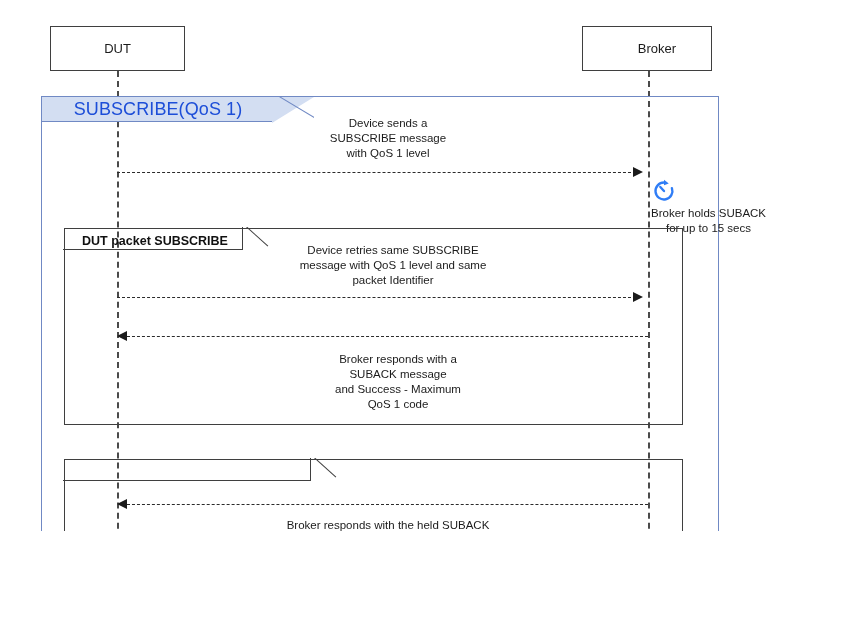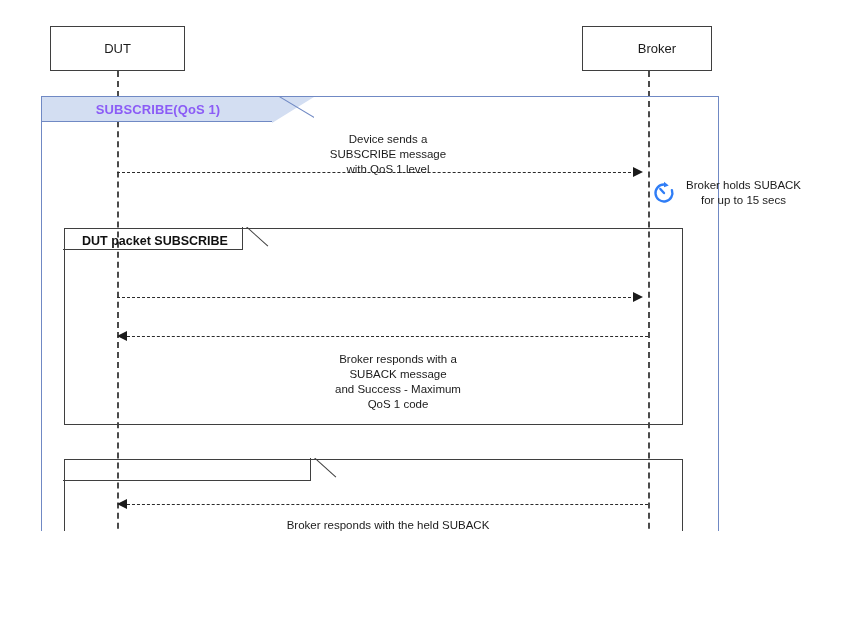--- a/index.html
+++ b/index.html
@@ -92,23 +92,23 @@
   }
   #outer-frame-label {
     position: absolute;
     left: 0;
     top: 0;
     width: 232px;
     height: 25px;
     display: flex;
     align-items: center;
     justify-content: center;
-    font-size: 13px;
-    font-weight: bold;
-    color: #8b5cf6;
+    font-size: 18px;
+    font-weight: normal;
+    color: #1d4ed8;
     letter-spacing: 0.1px;
   }
 
   
   .fragment {
     position: absolute;
     box-sizing: border-box;
     border: 1.6px solid #3f3f3f;
     background: transparent;
   }
@@ -184,21 +184,21 @@
     position: absolute;
     text-align: center;
     font-size: 11.5px;
     line-height: 15px;
     color: #1b1b1b;
   }
 
   
   #msg1-line  { left: 117px; top: 172px; width: 524px; }
   #msg1-arrow { left: 633px; top: 167px; }
-  #msg1-note  { left: 258px; top: 132px; width: 260px; }
+  #msg1-note  { left: 258px; top: 116px; width: 260px; }
 
   
   #msg2-line  { left: 117px; top: 297px; width: 524px; }
   #msg2-arrow { left: 633px; top: 292px; }
   #msg2-note  { left: 258px; top: 243px; width: 270px; }
 
   
   #msg3-line  { left: 127px; top: 336px; width: 521px; }
   #msg3-arrow { left: 117px; top: 331px; }
   #msg3-note  { left: 263px; top: 352px; width: 270px; }
@@ -207,22 +207,23 @@
   #msg4-line  { left: 127px; top: 504px; width: 521px; }
   #msg4-arrow { left: 117px; top: 499px; }
   #msg4-note  { left: 243px; top: 518px; width: 290px; }
 
   
   #timer-annotation {
     position: absolute;
     left: 651px;
     top: 178px;
     display: flex;
-    align-items: center;
-    gap: 9px;
+    align-items: flex-start;
+    gap: 2px;
+    flex-direction: column;
   }
   #timer-icon { width: 26px; height: 26px; flex: 0 0 26px; }
   #timer-text {
     font-size: 11.5px;
     line-height: 15px;
     color: #1b1b1b;
     text-align: center;
     white-space: pre-line;
   }
 </style>
@@ -264,20 +265,23 @@
   </div>
 
   <div class="fragment" id="fragment-retry">
     <div class="fragment-tab"></div>
     <div class="fragment-tab-fold"></div>
     <div class="fragment-label">DUT packet SUBSCRIBE</div>
   </div>
 
   <div class="message-line" id="msg2-line"></div>
   <div class="arrowhead right" id="msg2-arrow"></div>
+  <div class="message-note" id="msg2-note" style="white-space: pre-line;">Device retries same SUBSCRIBE
+message with QoS 1 level and same
+packet Identifier</div>
 
   <div class="message-line" id="msg3-line"></div>
   <div class="arrowhead left" id="msg3-arrow"></div>
   <div class="message-note" id="msg3-note" style="white-space: pre-line;">Broker responds with a
 SUBACK message
 and Success - Maximum
 QoS 1  code</div>
 
   <div class="fragment" id="fragment-noretry">
     <div class="fragment-tab"></div>

